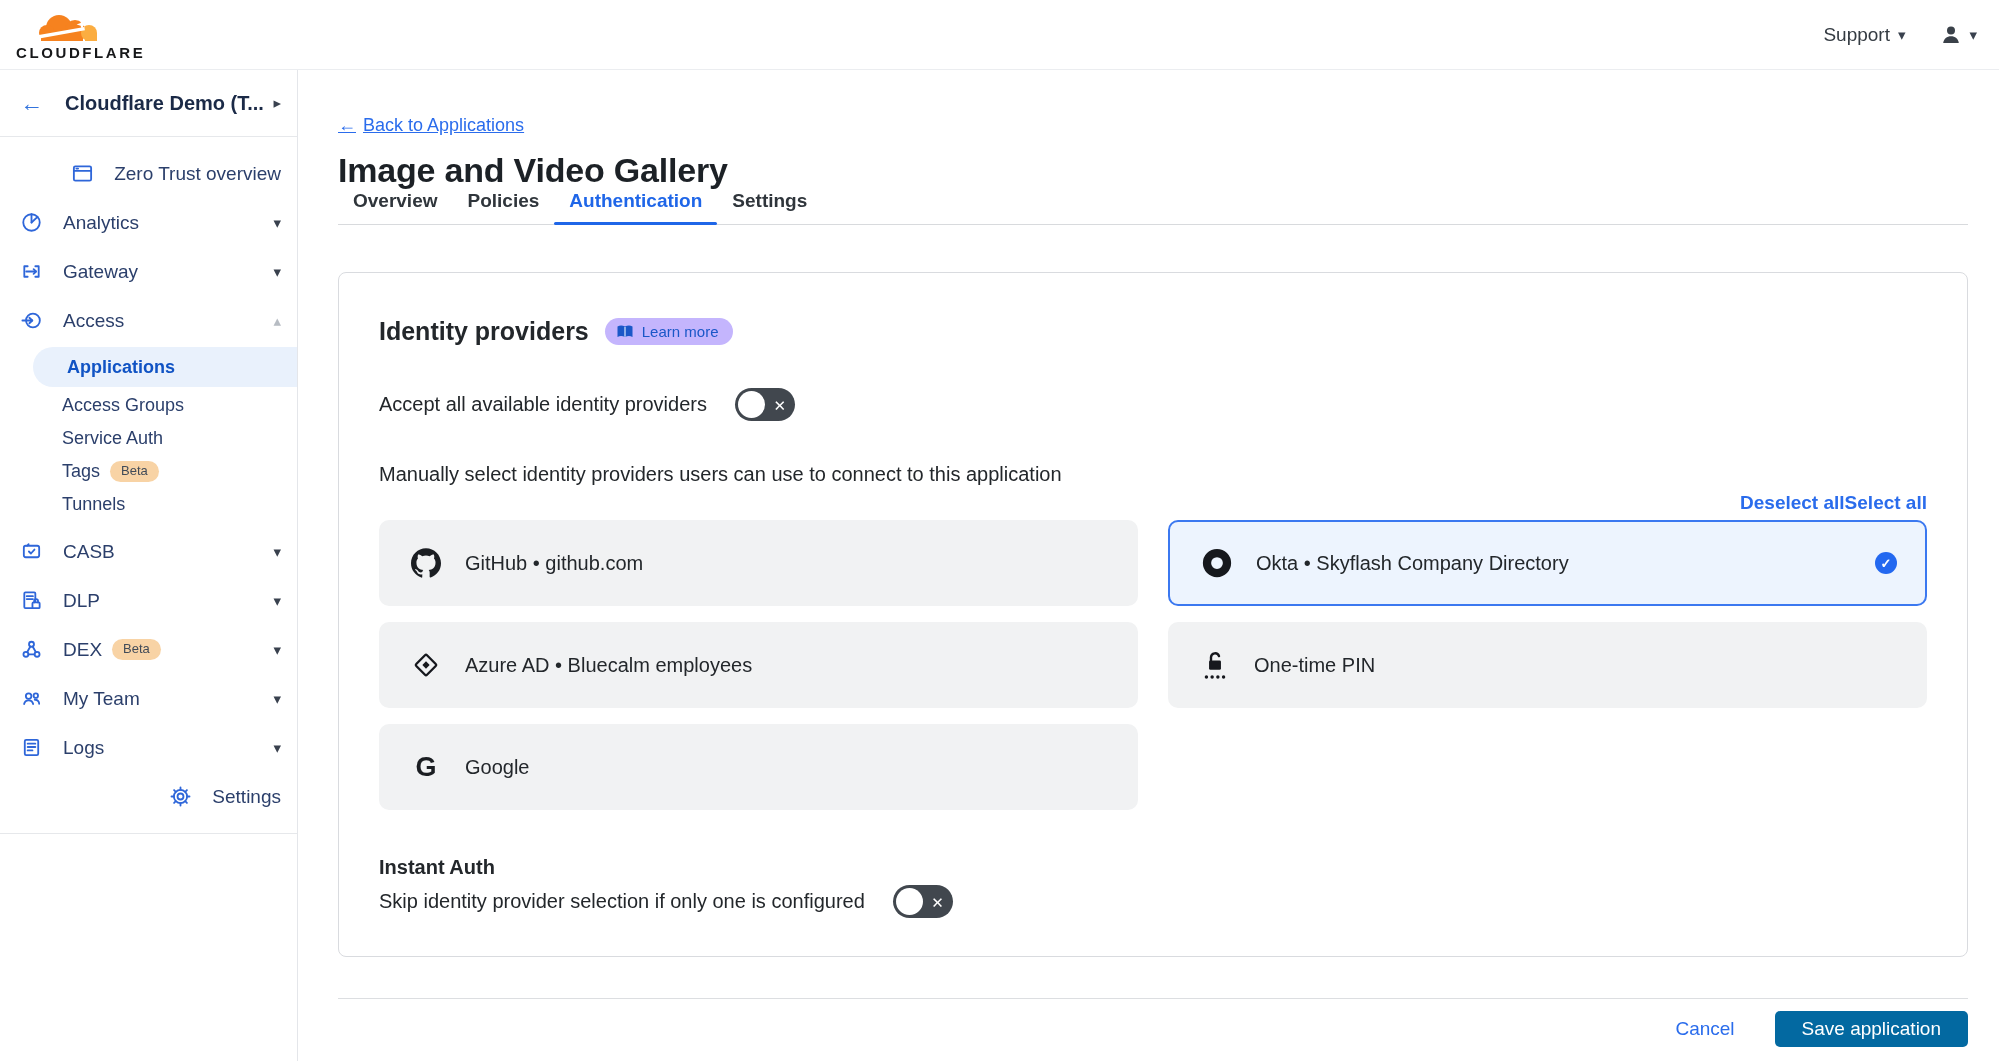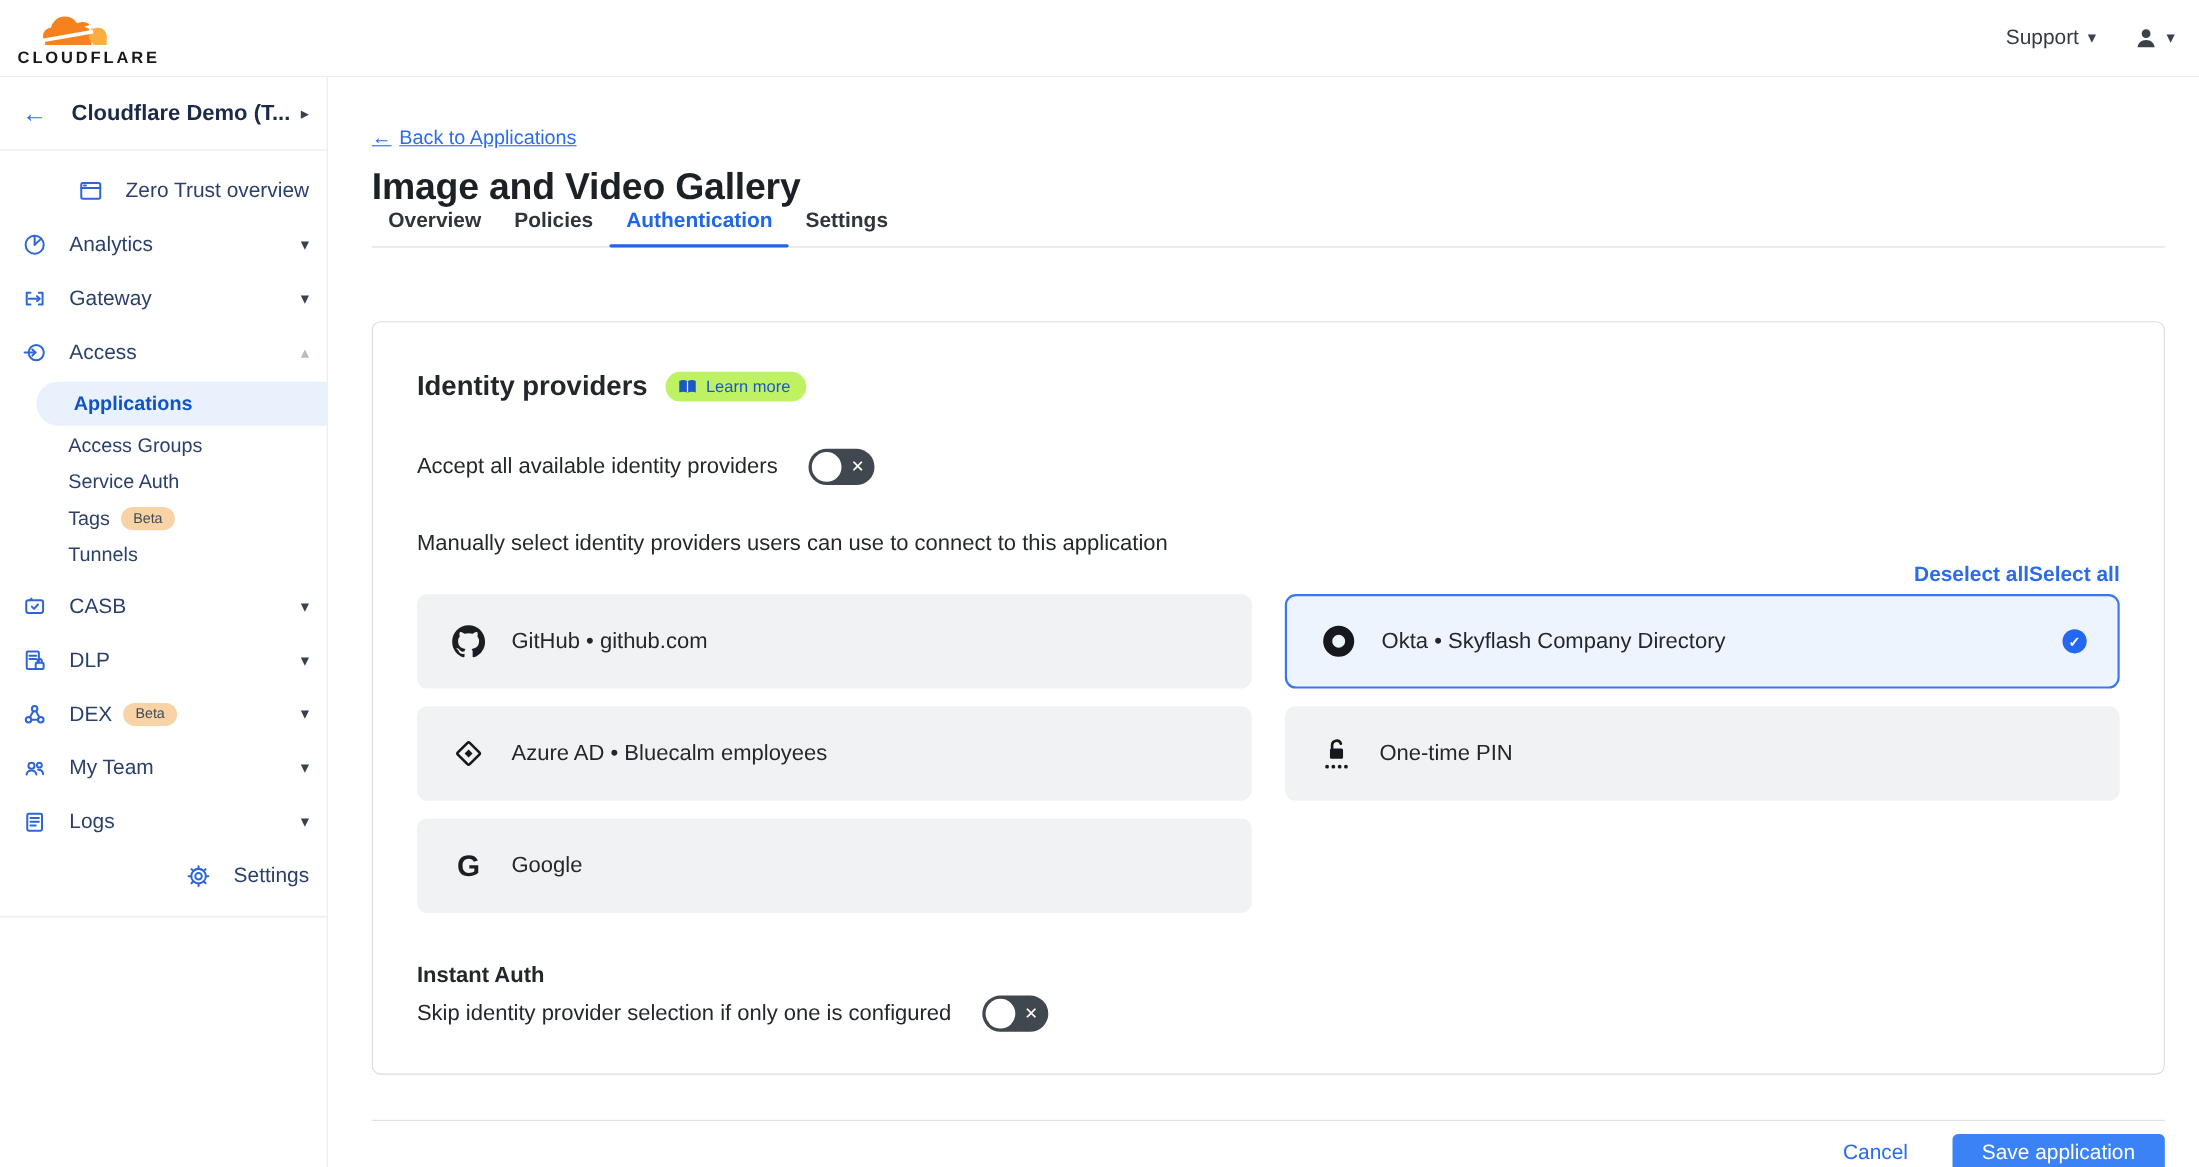--- a/index.html
+++ b/index.html
@@ -37,24 +37,24 @@
   
   .main { position:absolute; left:298px; top:70px; right:0; bottom:0; background:#fff; padding:0 31px 0 40px; overflow:hidden; }
   .back-row { margin-top:45px; display:inline-flex; align-items:center; gap:7px; font-size:18px; color:#2a6cec; cursor:pointer; text-decoration:underline; }
   h1.page-title { margin-top:15px; font-size:34px; font-weight:700; color:#1c2126; letter-spacing:-0.2px; }
   .tabs { display:flex; border-bottom:1px solid #d8dadd; }
   .tab { position:relative; padding:0 15px 12px 15px; font-size:19px; font-weight:600; color:#2f353b; cursor:pointer; }
   .tab.active { color:#1f66e8; }
   .tab.active::after { content:""; position:absolute; left:0; right:0; bottom:-1px; height:3px; background:#1f66e8; border-radius:2px; }
 
   
-  .card { margin-top:67px; border:1px solid #d9dbdf; border-radius:8px; background:#fff; padding:44px 40px 38px 40px; }
+  .card { margin-top:47px; border:1px solid #d9dbdf; border-radius:8px; background:#fff; padding:44px 40px 38px 40px; }
   .card-heading-row { display:flex; align-items:center; gap:16px; }
   .card-heading { font-size:25px; font-weight:700; color:#23272b; }
-  .learn-more { display:inline-flex; align-items:center; gap:8px; background:#bef264; color:#1a57c8; font-size:15px; padding:5px 15px 5px 11px; border-radius:999px; cursor:pointer; }
+  .learn-more { display:inline-flex; align-items:center; gap:8px; background:#c4b5fd; color:#1a57c8; font-size:15px; padding:5px 15px 5px 11px; border-radius:999px; cursor:pointer; }
   .toggle-row { margin-top:42px; display:flex; align-items:center; }
   .toggle-label { font-size:20px; color:#23272b; }
   .toggle { position:relative; width:60px; height:33px; border-radius:17px; background:#41474e; flex:none; margin-left:28px; cursor:pointer; }
   .toggle .knob { position:absolute; left:3px; top:3px; width:27px; height:27px; border-radius:50%; background:#fff; }
   .toggle .x-glyph { position:absolute; right:9px; top:50%; transform:translateY(-50%); color:#fff; font-size:15px; line-height:1; }
   .manual-text { margin-top:42px; font-size:20px; color:#23272b; }
   .select-links { margin-top:6px; display:flex; justify-content:flex-end; font-size:19px;font-weight:bold; }
   .select-links span { color:#2a6cec; cursor:pointer; }
   .provider-grid { margin-top:6px; display:grid; grid-template-columns:1fr 1fr; column-gap:30px; row-gap:16px; }
   .tile { height:86px; border-radius:10px; background:#f1f2f3; display:flex; align-items:center; padding:0 28px 0 30px; cursor:pointer; }
@@ -63,21 +63,21 @@
   .tile-label { margin-left:22px; font-size:20px; font-weight:500; color:#23272b; }
   .check-dot { margin-left:auto; width:22px; height:22px; border-radius:50%; background:#2368f0; color:#fff; font-size:13px; font-weight:700; display:flex; align-items:center; justify-content:center; }
   .g-glyph { font-size:27px; font-weight:700; color:#1b1e22; line-height:1; }
   .instant-heading { margin-top:46px; font-size:20px; font-weight:700; color:#23272b; }
   .instant-row { margin-top:6px; display:flex; align-items:center; }
 
   
   .footer-divider { margin-top:41px; border-top:1px solid #dcdee1; }
   .footer { margin-top:12px; height:36px; display:flex; align-items:center; justify-content:flex-end; gap:40px; }
   .cancel-link { font-size:19px; color:#2a6cec; cursor:pointer; }
-  .save-btn { height:36px; padding:0 27px; background:#3b82f6; color:#fff; font-size:19px; font-weight:500; border:none; border-radius:5px; display:flex; align-items:center; cursor:pointer; font-family:"Liberation Sans",sans-serif; }
+  .save-btn { height:36px; padding:0 27px; background:#0369a1; color:#fff; font-size:19px; font-weight:500; border:none; border-radius:5px; display:flex; align-items:center; cursor:pointer; font-family:"Liberation Sans",sans-serif; }
 </style>
 </head>
 <body>
 
 <div class="page">
 
   <div class="topbar">
     <div class="logo">
       <svg width="92" height="35" viewBox="0 0 92 35">
         <circle cx="35" cy="18" r="13" fill="#F6821F"></circle>

